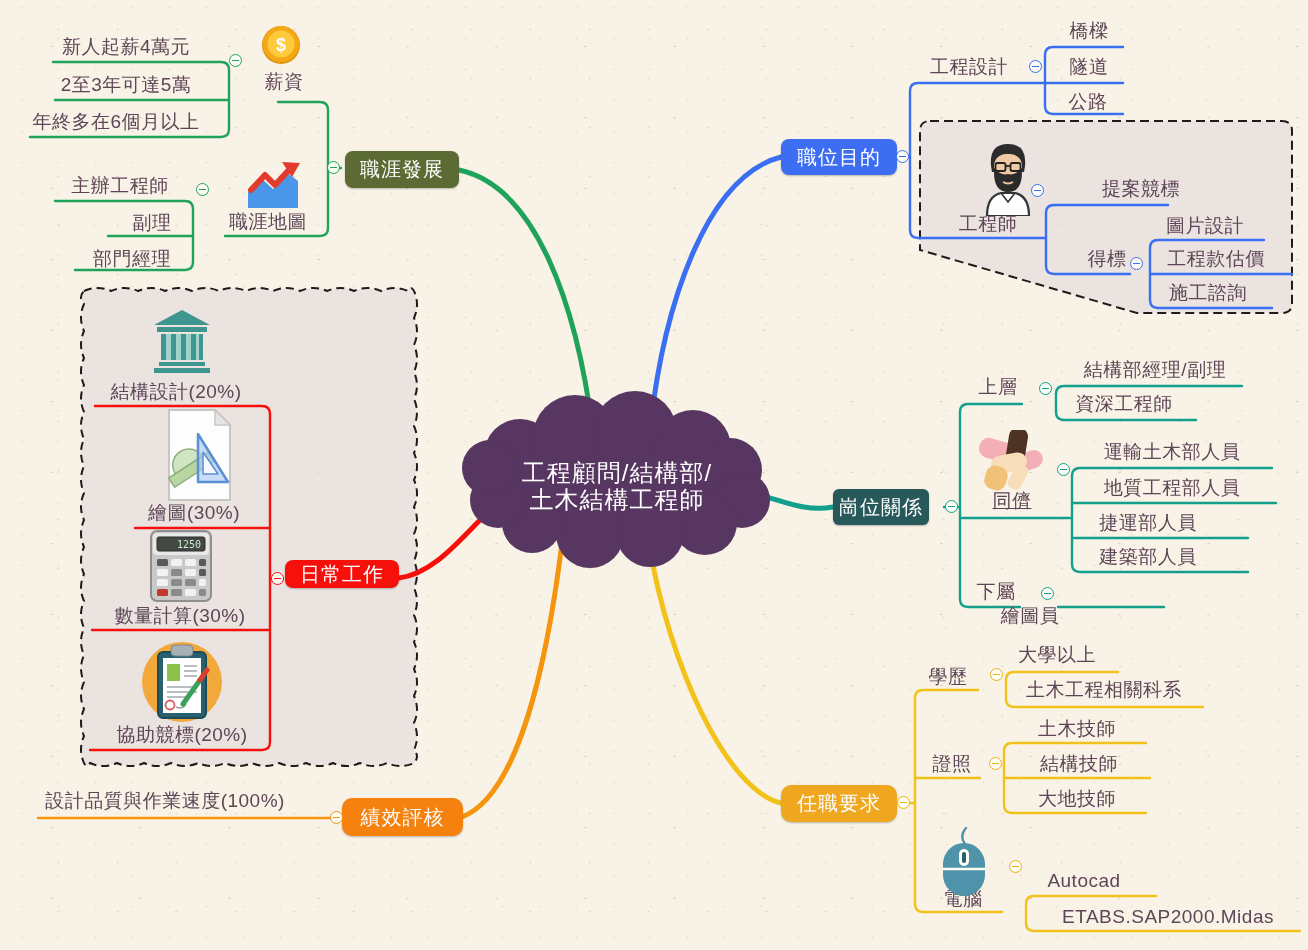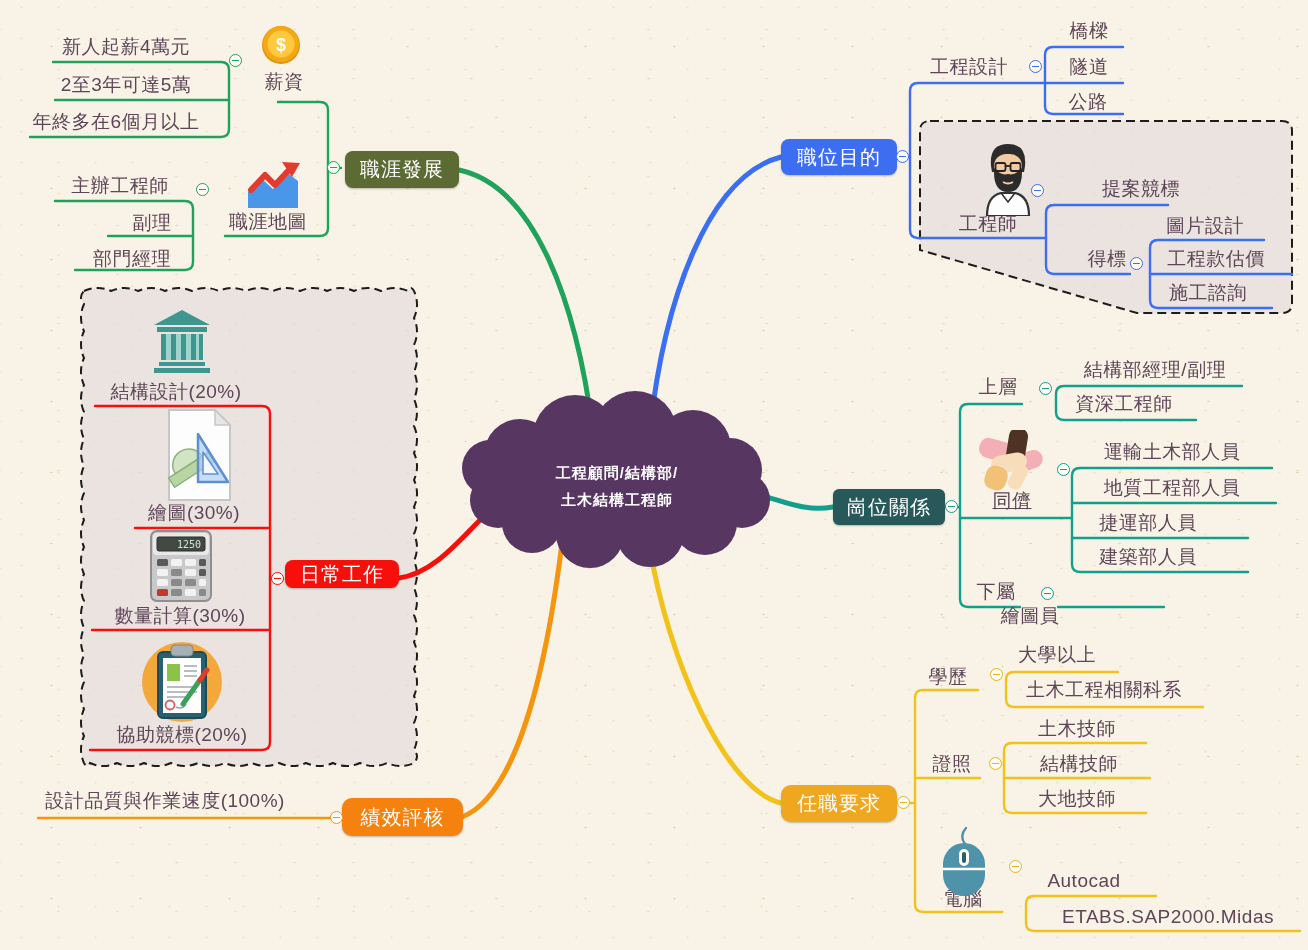--- a/index.html
+++ b/index.html
@@ -19,21 +19,21 @@
     position:absolute; transform:translate(-50%,-50%);
     white-space:nowrap; font-size:19px; color:#5e4557; letter-spacing:0.5px;
   }
   .node{
     position:absolute; color:#fff; font-size:20px; text-align:center;
     border-radius:8px; box-shadow:0 1px 2px rgba(0,0,0,.25);
     display:flex; align-items:center; justify-content:center; letter-spacing:1px;
   }
   .cloud-text{
     position:absolute; transform:translate(-50%,-50%); color:#fff;
-    font-size:15px; font-weight:bold; white-space:nowrap; letter-spacing:1px; z-index:4;
+    font-size:24px; font-weight:normal; white-space:nowrap; letter-spacing:1px; z-index:4;
   }
   .cb{
     position:absolute; width:11px; height:11px; border-radius:50%;
     background:#fdfcf5; border:1.7px solid currentColor; z-index:6; box-sizing:content-box;
   }
   .cb::after{
     content:""; position:absolute; left:2px; right:2px; top:50%; height:1.6px;
     margin-top:-0.8px; background:currentColor;
   }
   .icon{position:absolute; z-index:5;}
@@ -123,21 +123,21 @@
       <circle cx="498" cy="500" r="28"></circle>
         <circle cx="490" cy="468" r="28"></circle>
     </g>
   </svg>
 
   <div class="cloud-text" style="left:617px;top:473px;">工程顧問/結構部/</div>
   <div class="cloud-text" style="left:617px;top:500px;">土木結構工程師</div>
 
   <div class="node" style="left:345px;top:151px;width:114px;height:37px;background:#5c6b33;">職涯發展</div>
   <div class="node" style="left:781px;top:139px;width:116px;height:36px;background:#3d6ef2;">職位目的</div>
-  <div class="node" style="left:833px;top:489px;width:112px;height:36px;background:#27585a;border-radius:6px;">崗位關係</div>
+  <div class="node" style="left:833px;top:489px;width:96px;height:36px;background:#27585a;border-radius:6px;">崗位關係</div>
   <div class="node" style="left:285px;top:560px;width:114px;height:28px;background:#f6100c;">日常工作</div>
   <div class="node" style="left:342px;top:798px;width:121px;height:38px;background:#f5820e;border-radius:10px;">績效評核</div>
   <div class="node" style="left:781px;top:785px;width:116px;height:37px;background:#efa71f;border-radius:10px;">任職要求</div>
 
   <div class="leaf" style="left:126px;top:47px;">新人起薪4萬元</div>
   <div class="leaf" style="left:126px;top:85px;text-align:center;">2至3年可達5萬</div>
   <div class="leaf" style="left:116px;top:122px;">年終多在6個月以上</div>
   <div class="leaf" style="left:284px;top:82px;">薪資</div>
   <div class="leaf" style="left:120px;top:186px;">主辦工程師</div>
   <div class="leaf" style="left:152px;top:223px;">副理</div>

